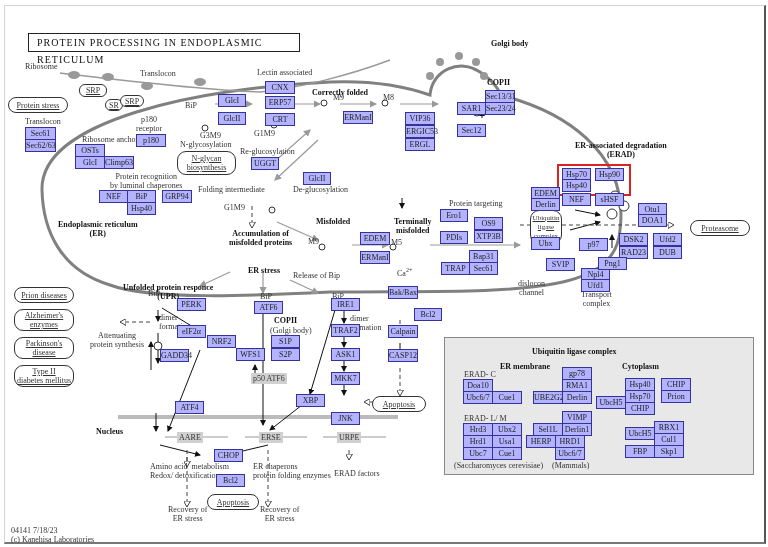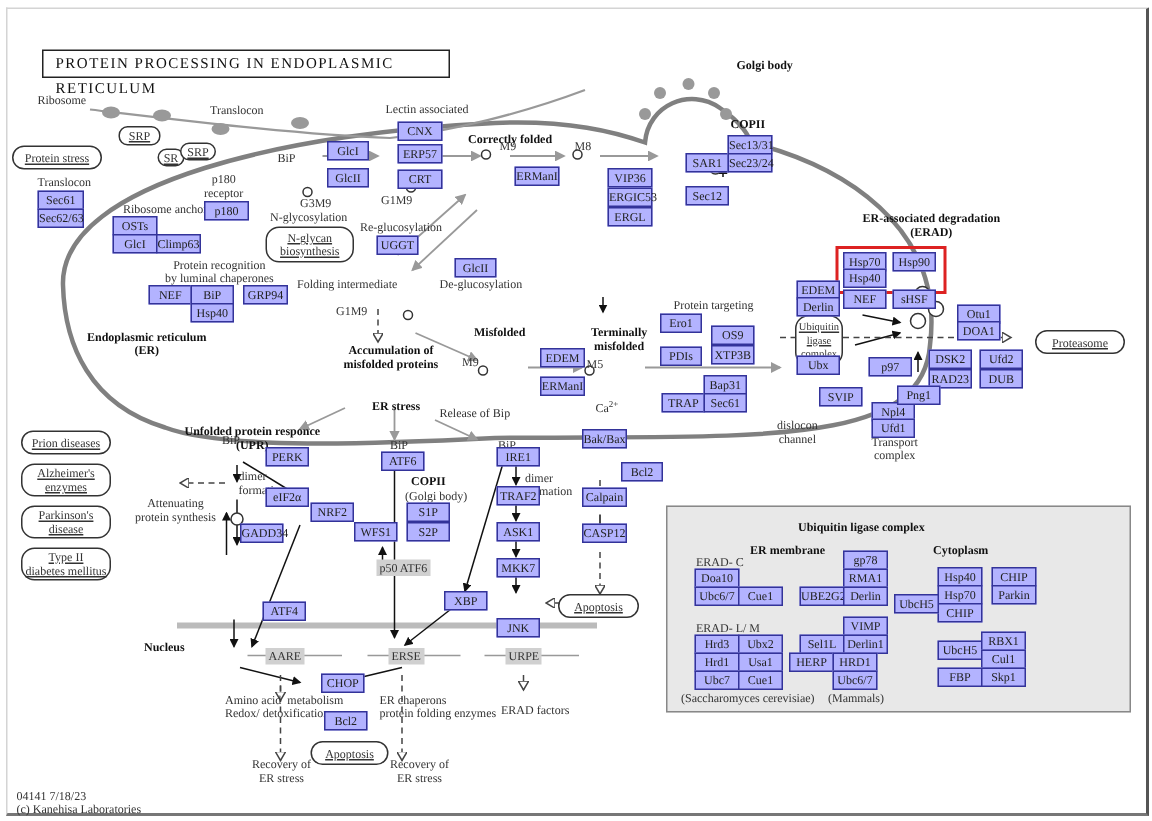--- a/index.html
+++ b/index.html
@@ -308,21 +308,21 @@
 <div class="g" style="left:492px;top:391px;width:28px">Cue1</div>
 <div class="g" style="left:562px;top:367px;width:28px">gp78</div>
 <div class="g" style="left:562px;top:379px;width:28px">RMA1</div>
 <div class="g" style="left:533px;top:391px;width:28px">UBE2G2</div>
 <div class="g" style="left:562px;top:391px;width:28px">Derlin</div>
 <div class="g" style="left:625px;top:378px;width:28px">Hsp40</div>
 <div class="g" style="left:625px;top:390px;width:28px">Hsp70</div>
 <div class="g" style="left:625px;top:402px;width:28px">CHIP</div>
 <div class="g" style="left:596px;top:396px;width:28px">UbcH5</div>
 <div class="g" style="left:661px;top:378px;width:28px">CHIP</div>
-<div class="g" style="left:661px;top:390px;width:28px">Parkin</div>
+<div class="g" style="left:661px;top:390px;width:28px">Prion</div>
 <div class="g" style="left:463px;top:423px;width:28px">Hrd3</div>
 <div class="g" style="left:492px;top:423px;width:28px">Ubx2</div>
 <div class="g" style="left:463px;top:435px;width:28px">Hrd1</div>
 <div class="g" style="left:492px;top:435px;width:28px">Usa1</div>
 <div class="g" style="left:463px;top:447px;width:28px">Ubc7</div>
 <div class="g" style="left:492px;top:447px;width:28px">Cue1</div>
 <div class="g" style="left:562px;top:411px;width:28px">VIMP</div>
 <div class="g" style="left:533px;top:423px;width:28px">Sel1L</div>
 <div class="g" style="left:562px;top:423px;width:28px">Derlin1</div>
 <div class="g" style="left:526px;top:435px;width:28px">HERP</div>

